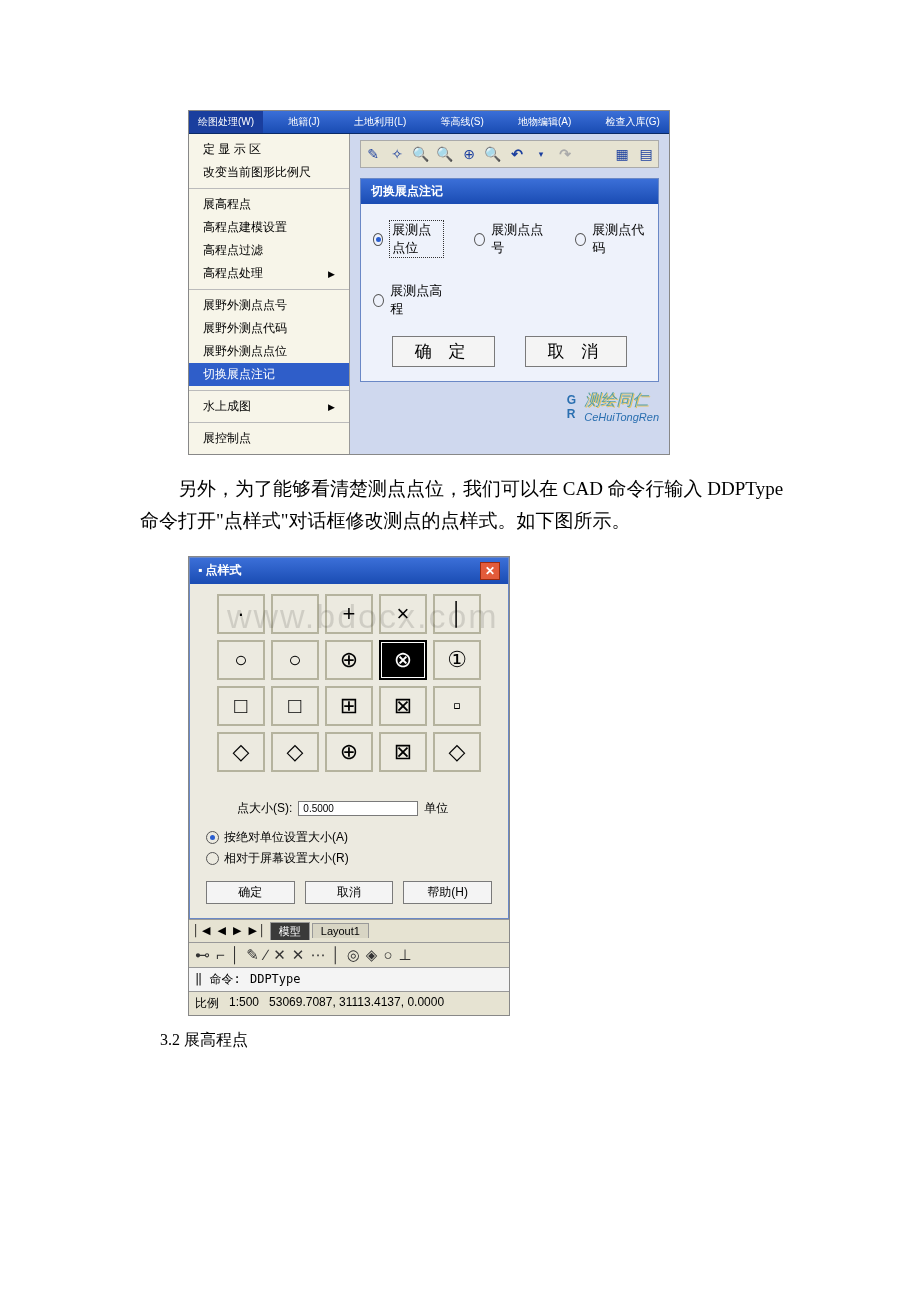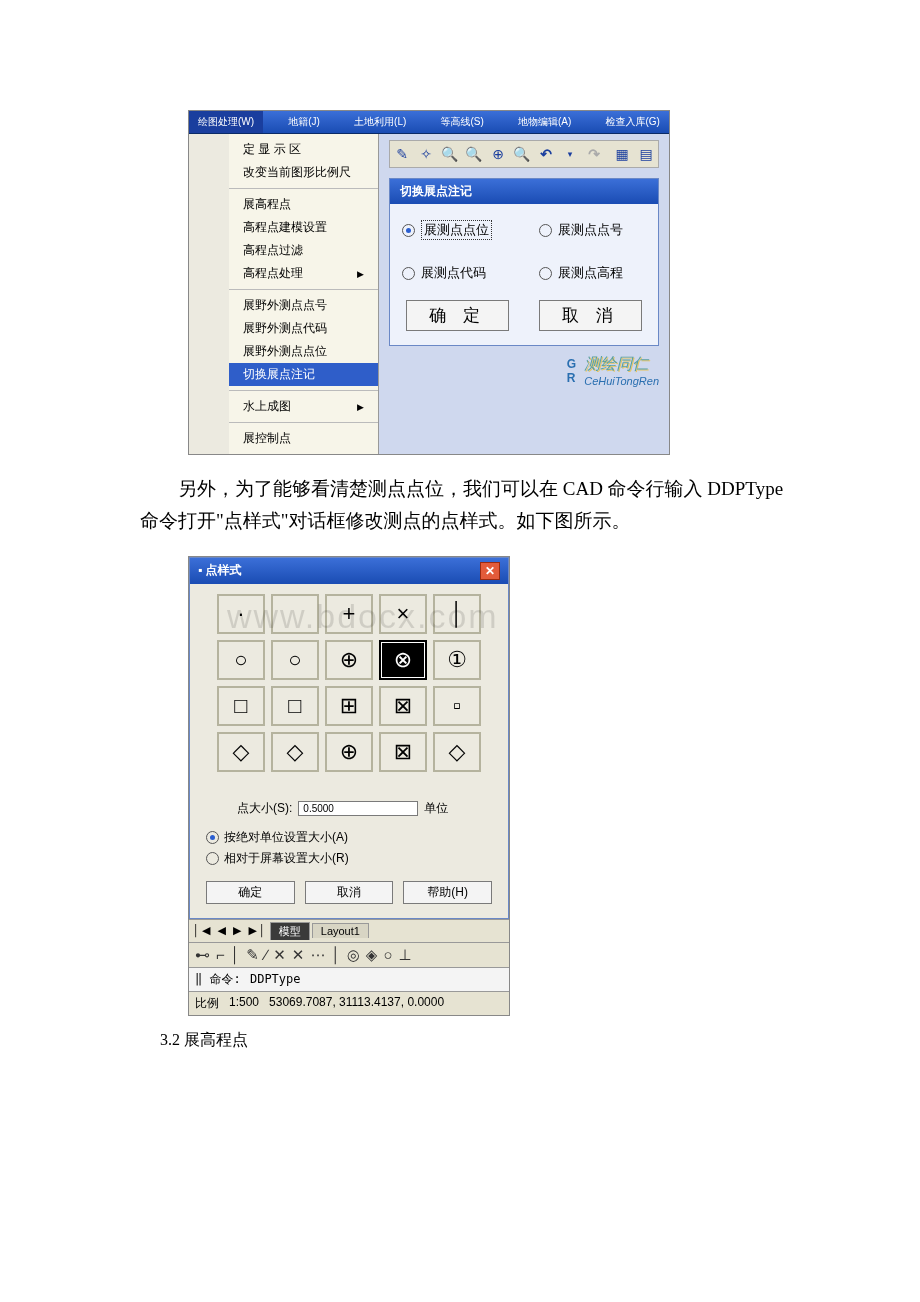--- a/index.html
+++ b/index.html
@@ -37,21 +37,20 @@
   .s1-menubar .sel { background: #1a3e9e; }
   .s1-body {
     display: flex;
     align-items: stretch;
   }
   .s1-drop {
     width: 160px;
     background: #f7f5e9;
     border-right: 1px solid #999;
     font-size: 12px;
-    margin-left: 40px;
   }
   .s1-drop .grp { padding: 4px 0; border-bottom: 1px solid #bbb; }
   .s1-drop .item {
     padding: 3px 14px;
     display: flex;
     justify-content: space-between;
     align-items: center;
   }
   .s1-drop .item.sel {
     background: #2f5ec9;
@@ -89,24 +88,23 @@
     font-size: 12px;
     padding: 4px 10px;
     font-weight: bold;
   }
   .s1-dlg-body {
     padding: 16px 12px 14px 12px;
     font-size: 13px;
   }
   .s1-radios {
     display: grid;
-    grid-template-columns: 1fr 1fr;
+    grid-template-columns: 1fr 1fr 1fr;
     gap: 24px 30px;
     margin-bottom: 18px;
-    text-align: center;
   }
   .s1-radio {
     display: flex; align-items: center; gap: 6px;
   }
   .s1-radio .rb {
     width: 11px; height: 11px; border-radius: 50%;
     border: 1px solid #555; display: flex;
     align-items: center; justify-content: center;
   }
   .s1-radio .rb.on::after {

